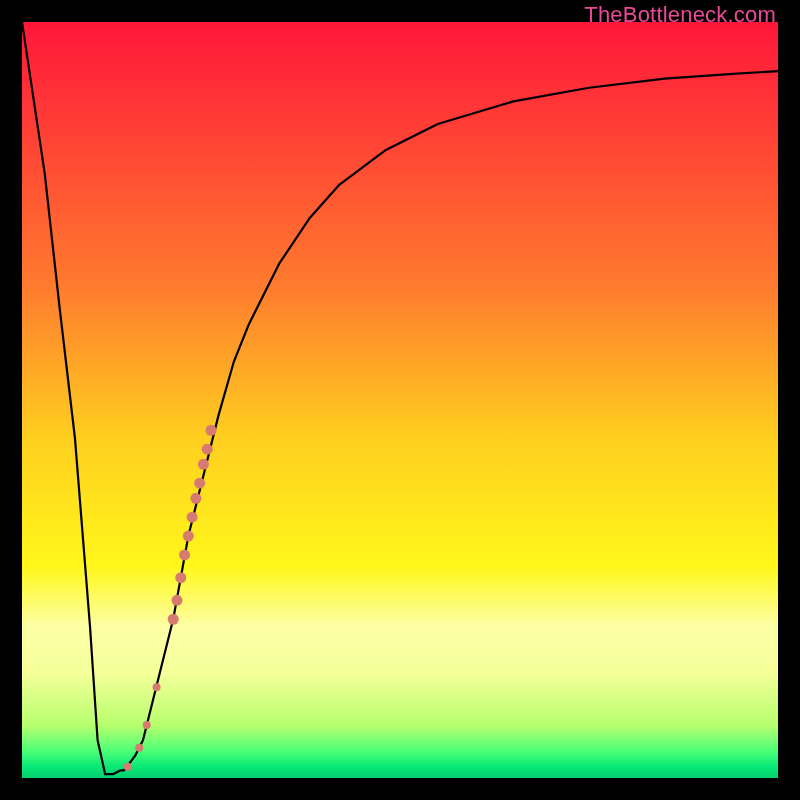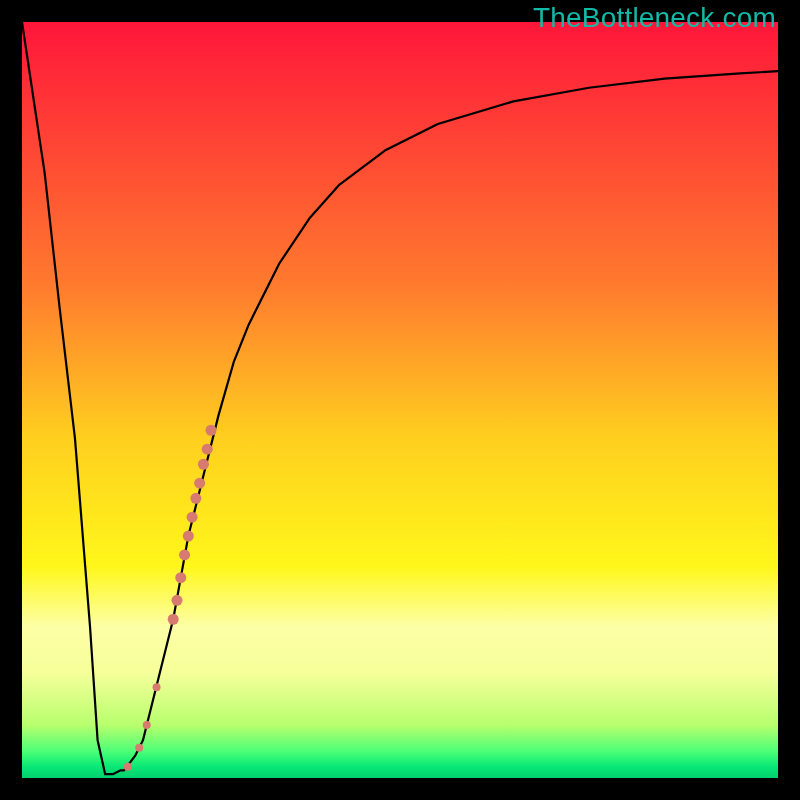--- a/index.html
+++ b/index.html
@@ -21,22 +21,22 @@
     position: absolute;
     left: 22px;
     top: 22px;
     width: 756px;
     height: 756px;
   }
   .watermark {
     position: absolute;
     top: 2px;
     right: 24px;
-    color: #14b8a6;
-    font-size: 28px;
+    color: #ec4899;
+    font-size: 22px;
     font-weight: 400;
     letter-spacing: 0.2px;
     pointer-events: none;
     user-select: none;
   }
   svg { display: block; }
 </style>
 </head>
 <body>
 

